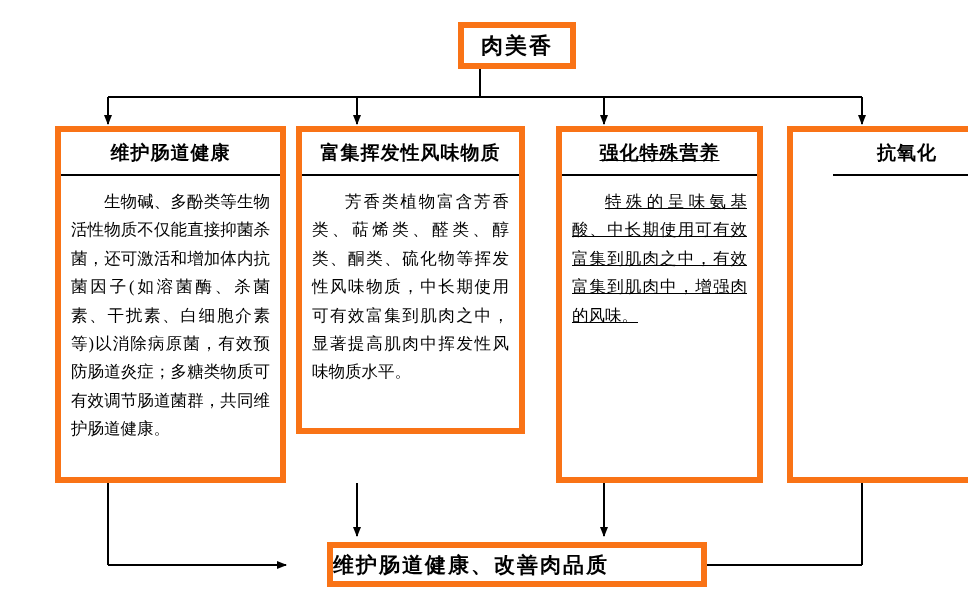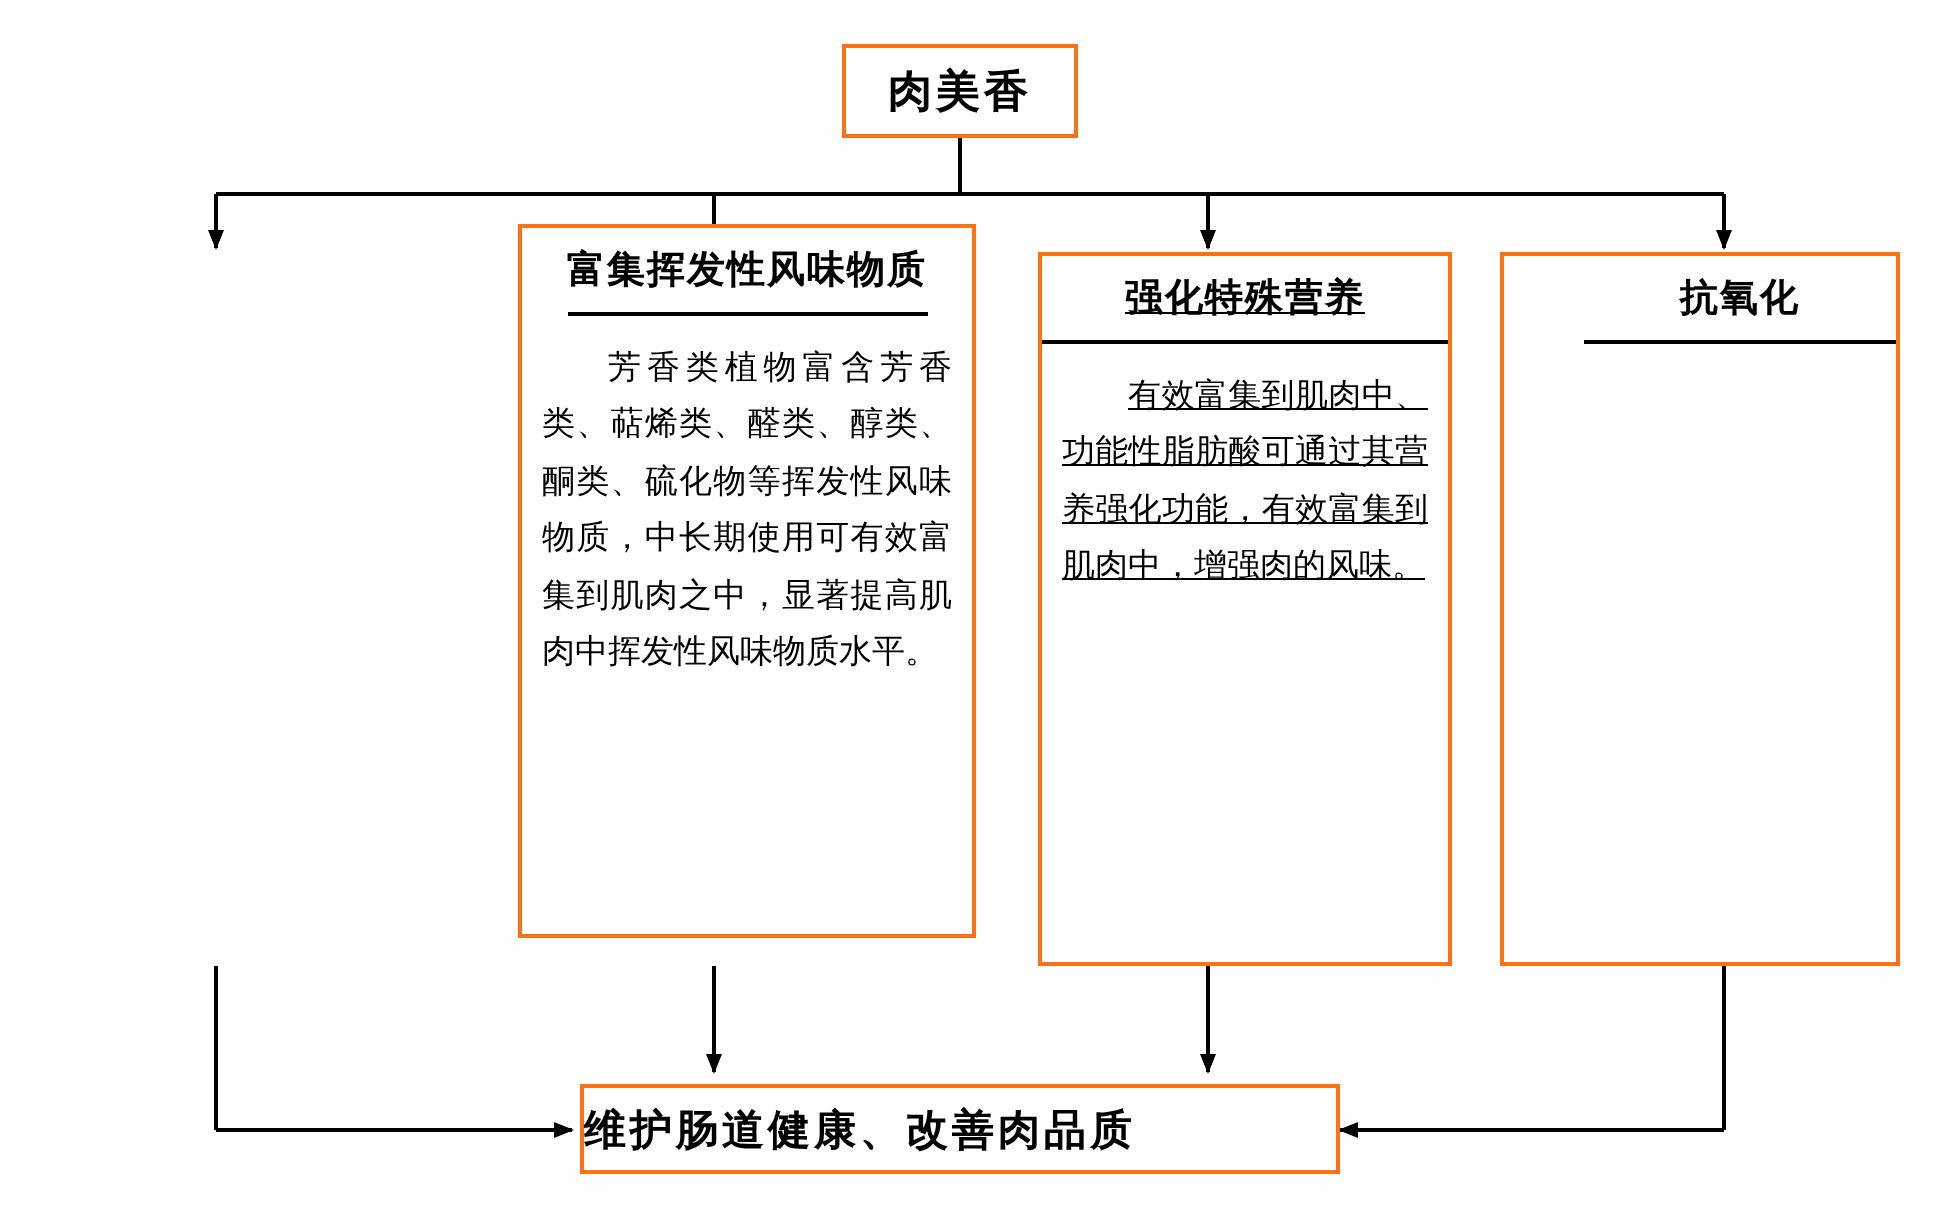--- a/index.html
+++ b/index.html
@@ -14,22 +14,23 @@
   #canvas {
     position: relative;
     width: 968px;
     height: 607px;
     overflow: hidden;
     background: #ffffff;
   }
   .box {
     position: absolute;
     box-sizing: border-box;
-    border: 2px solid #f97316;
+    border: 6px solid #f97316;
     background: #ffffff;
+    margin-left: 37px;
   }
   .title-box {
     display: flex;
     align-items: center;
     justify-content: center;
     font-weight: bold;
     font-size: 22px;
     letter-spacing: 2px;
   }
   .col-box {
@@ -104,29 +105,33 @@
     <line x1="604" y1="483" x2="604" y2="536" stroke="#000000" stroke-width="2" marker-end="url(#arrow)"></line>
 
     <line x1="862" y1="483" x2="862" y2="565" stroke="#000000" stroke-width="2"></line>
     <line x1="862" y1="565" x2="670" y2="565" stroke="#000000" stroke-width="2" marker-end="url(#arrow)"></line>
   </svg>
 
   <div class="box title-box" style="left:421px; top:22px; width:118px; height:47px;">
     <span>肉美香</span>
   </div>
 
+  <div class="box col-box" style="left:18px; top:126px; width:231px; height:357px;">
+    <div class="col-head">维护肠道健康</div>
+    <div class="col-body">生物碱、多酚类等生物活性物质不仅能直接抑菌杀菌，还可激活和增加体内抗菌因子(如溶菌酶、杀菌素、干扰素、白细胞介素等)以消除病原菌，有效预防肠道炎症；多糖类物质可有效调节肠道菌群，共同维护肠道健康。</div>
+  </div>
 
-  <div class="box col-box" style="left:259px; top:112px; width:229px; height:357px;align-items:center;">
+  <div class="box col-box" style="left:259px; top:126px; width:229px; height:308px;">
     <div class="col-head">富集挥发性风味物质</div>
     <div class="col-body">芳香类植物富含芳香类、萜烯类、醛类、醇类、酮类、硫化物等挥发性风味物质，中长期使用可有效富集到肌肉之中，显著提高肌肉中挥发性风味物质水平。</div>
   </div>
 
   <div class="box col-box" style="left:519px; top:126px; width:207px; height:357px;text-decoration:underline;">
     <div class="col-head">强化特殊营养</div>
-    <div class="col-body">有效富集到肌肉中、功能性脂肪酸可通过其营养强化功能，有效富集到肌肉中，增强肉的风味。</div>
+    <div class="col-body">特殊的呈味氨基酸、中长期使用可有效富集到肌肉之中，有效富集到肌肉中，增强肉的风味。</div>
   </div>
 
   <div class="box col-box" style="left:750px; top:126px; width:200px; height:357px;padding-left:40px;">
     <div class="col-head">抗氧化</div>
   </div>
 
   <div class="box bottom-box" style="left:290px; top:542px; width:380px; height:45px;">
     <span>维护肠道健康、改善肉品质</span>
   </div>
 

